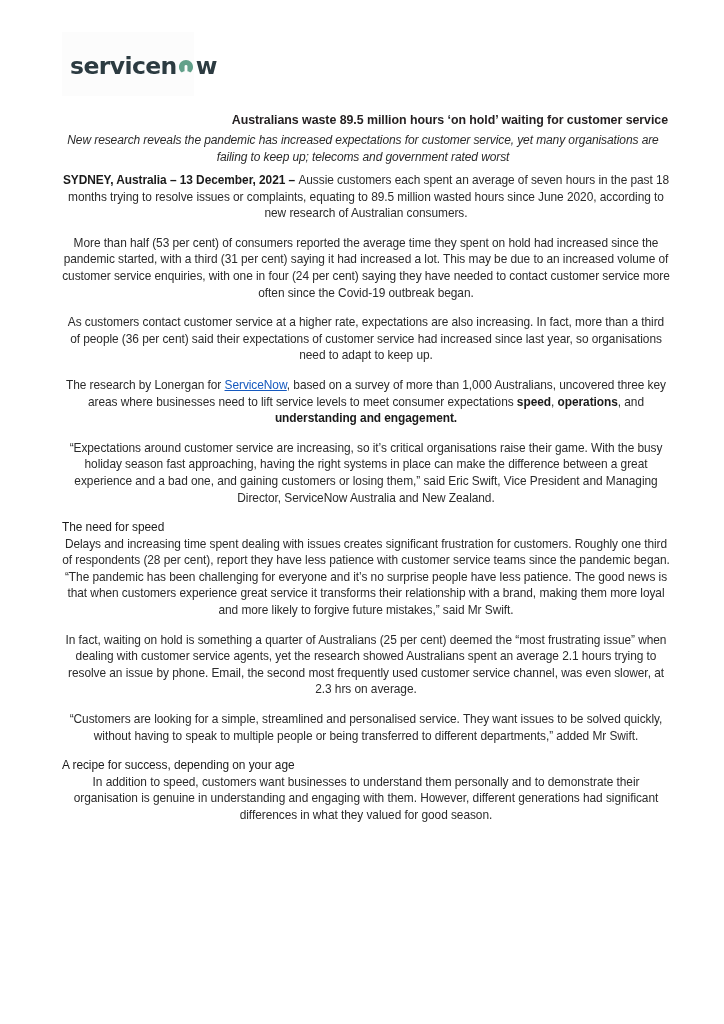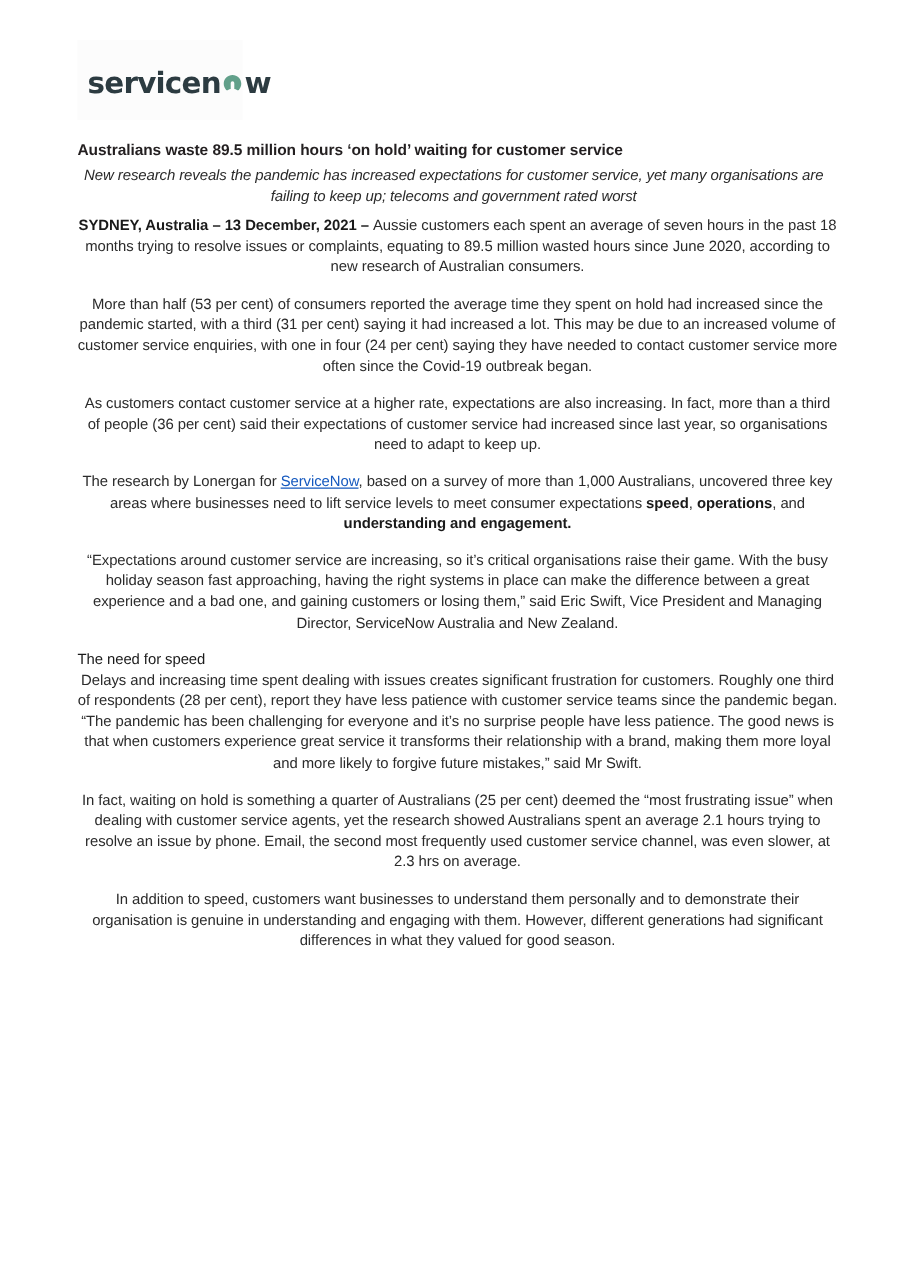--- a/index.html
+++ b/index.html
@@ -60,21 +60,21 @@
     margin: 0 0.5px;
   }
   .logo-mark svg { display: block; }
 
   
   .doc-title {
     position: absolute;
     left: 62px;
     top: 112px;
     width: 606px;
-    text-align: left;
+    text-align: right;
     font-size: 12.4px;
     font-weight: bold;
     line-height: 16px;
     letter-spacing: -0.05px;
   }
   .doc-subtitle {
     position: absolute;
     left: 60px;
     top: 132px;
     width: 606px;
@@ -148,17 +148,19 @@
     <p class="para"><span>The research by Lonergan for </span><a class="inline-link" href="#">ServiceNow</a><span>, based on a survey of more than 1,000 Australians, uncovered three key areas where businesses need to lift service levels to meet consumer expectations </span><span class="bold">speed</span><span>, </span><span class="bold">operations</span><span>, and </span><span class="bold">understanding and engagement.</span></p>
 
     <p class="para">“Expectations around customer service are increasing, so it’s critical organisations raise their game. With the busy holiday season fast approaching, having the right systems in place can make the difference between a great experience and a bad one, and gaining customers or losing them,” said Eric Swift, Vice President and Managing Director, ServiceNow Australia and New Zealand.</p>
 
     <div class="subhead">The need for speed</div>
 
     <p class="para">Delays and increasing time spent dealing with issues creates significant frustration for customers. Roughly one third of respondents (28 per cent), report they have less patience with customer service teams since the pandemic began. “The pandemic has been challenging for everyone and it’s no surprise people have less patience. The good news is that when customers experience great service it transforms their relationship with a brand, making them more loyal and more likely to forgive future mistakes,” said Mr Swift.</p>
 
     <p class="para">In fact, waiting on hold is something a quarter of Australians (25 per cent) deemed the “most frustrating issue” when dealing with customer service agents, yet the research showed Australians spent an average 2.1 hours trying to resolve an issue by phone. Email, the second most frequently used customer service channel, was even slower, at 2.3 hrs on average.</p>
 
+    <p class="para">“Customers are looking for a simple, streamlined and personalised service. They want issues to be solved quickly, without having to speak to multiple people or being transferred to different departments,” added Mr Swift.</p>
 
+    <div class="subhead">A recipe for success, depending on your age</div>
     <p class="para tight">In addition to speed, customers want businesses to understand them personally and to demonstrate their organisation is genuine in understanding and engaging with them. However, different generations had significant differences in what they valued for good season.</p>
 
   </div>
 </div>
 
 </body></html>

